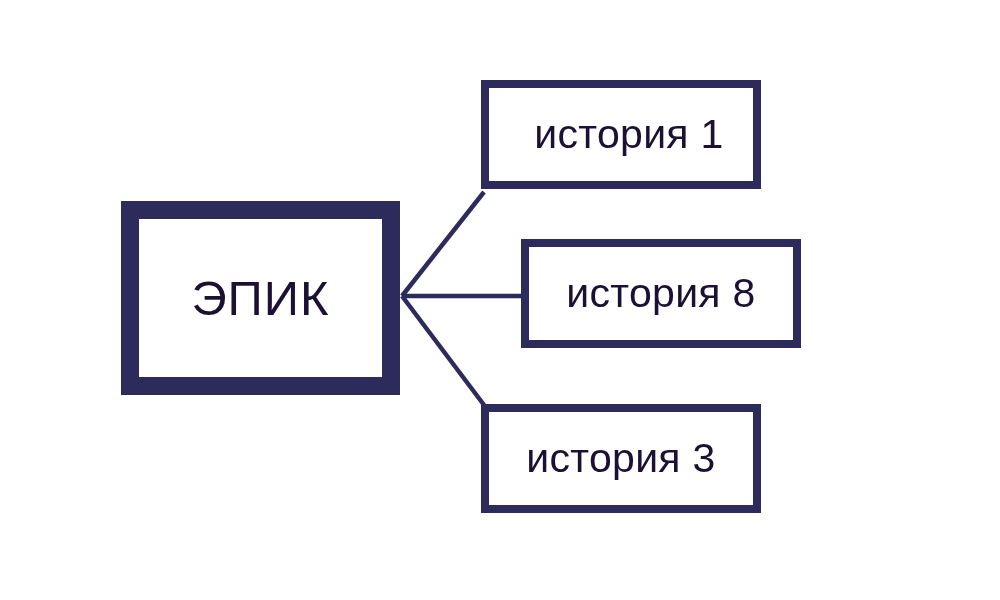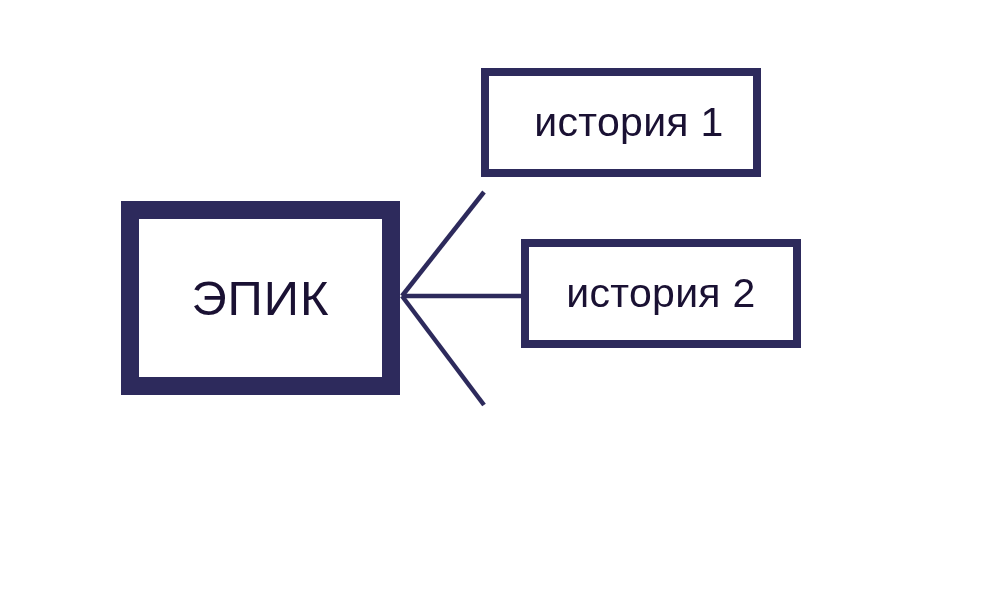--- a/index.html
+++ b/index.html
@@ -56,21 +56,21 @@
 
   
   .story-node {
     width: 280px;
     height: 109px;
     border: 8px solid #2d2a5c;
   }
   .story-node .node-label {
     font-size: 41px;
   }
-  #story-node-1 { left: 481px; top: 68px; padding-left: 16px;  }
+  #story-node-1 { left: 481px; top: 80px; padding-left: 16px;  }
   #story-node-2 { left: 521px; top: 239px; }
   #story-node-3 { left: 481px; top: 404px; }
 </style>
 </head>
 <body>
 
 <div id="canvas">
 
   <svg id="connector-layer" viewBox="0 0 1000 600">
     <line x1="402" y1="296" x2="484" y2="192" stroke="#2d2a5c" stroke-width="4.5" stroke-linecap="butt"></line>
@@ -80,17 +80,20 @@
 
   <div class="node" id="epic-node">
     <span class="node-label">ЭПИК</span>
   </div>
 
   <div class="node story-node" id="story-node-1">
     <span class="node-label">история 1</span>
   </div>
 
   <div class="node story-node" id="story-node-2">
-    <span class="node-label">история 2</span>
+    <span class="node-label">история 8</span>
   </div>
 
+  <div class="node story-node" id="story-node-3">
+    <span class="node-label">история 3</span>
+  </div>
 
 </div>
 
 </body></html>

